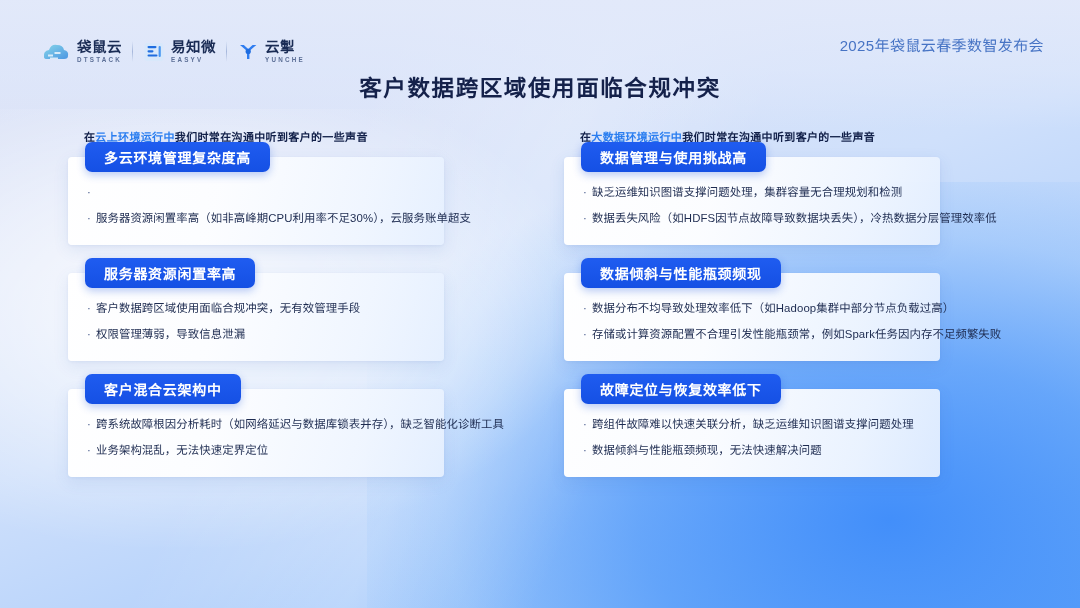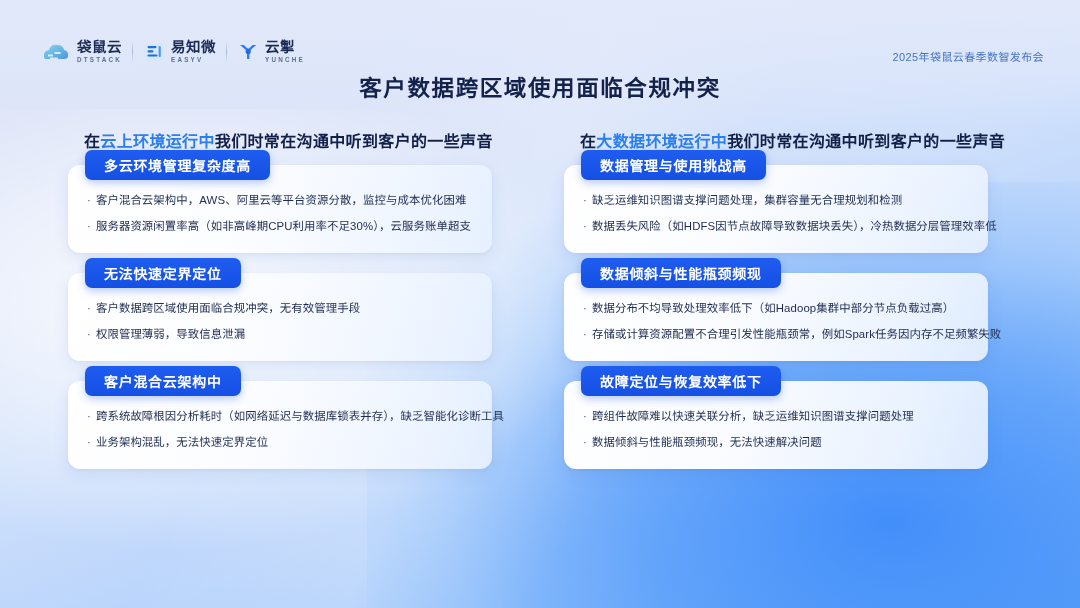--- a/index.html
+++ b/index.html
@@ -122,22 +122,22 @@
   }
   .logo-divider {
     width: 1px;
     height: 21px;
     background: linear-gradient(180deg, rgba(120,145,195,0), rgba(120,145,195,0.55), rgba(120,145,195,0));
   }
 
   .event-tag {
     position: absolute;
     right: 36px;
-    top: 48px;
-    font-size: 11px;
+    top: 34px;
+    font-size: 15px;
     color: #4673c4;
     letter-spacing: 0.4px;
     white-space: nowrap;
   }
 
   .slide-title {
     position: absolute;
     left: 0; right: 0;
     top: 70px;
     text-align: center;
@@ -155,36 +155,36 @@
   }
   .column {
     position: absolute;
     top: 0;
     width: 448px;
   }
   .column.left  { left: 68px; }
   .column.right { left: 564px; }
 
   .col-heading {
-    font-size: 16px;
+    font-size: 11px;
     font-weight: 700;
     color: #122049;
     letter-spacing: 0.35px;
     margin: 0 0 13px 16px;
     white-space: nowrap;
   }
   .col-heading .hl { color: #2a7ef0; }
 
   
   .card {
     position: relative;
-    width: 424px;
+    width: 376px;
     height: 88px;
-    margin-bottom: 20px;
-    border-radius: 12px;
+    margin-bottom: 28px;
+    border-radius: 4px;
     background: linear-gradient(105deg,
         rgba(255,255,255,0.99) 0%,
         rgba(252,253,255,0.985) 40%,
         rgba(240,246,255,0.96) 78%,
         rgba(230,240,255,0.93) 100%);
     box-shadow: 0 5px 16px rgba(52,98,180,0.11),
                 0 1px 3px rgba(52,98,180,0.07);
   }
   .card-badge {
     position: absolute;
@@ -298,31 +298,30 @@
   <div class="columns">
 
     <div class="column left">
       <div class="col-heading"><span>在</span><span class="hl">云上环境运行中</span><span>我们时常在沟通中听到客户的一些声音</span></div>
 
       <div class="card">
         <div class="card-badge">多云环境管理复杂度高</div>
         <div class="card-bullets">
           <div class="bullet">
             <span class="dot">·</span>
-            <span>客户混合云架构中，AWS、阿里云等平台资源分散，监控与成本优化困难</span>
           </div>
           <div class="bullet">
             <span class="dot">·</span>
             <span>服务器资源闲置率高（如非高峰期CPU利用率不足30%），云服务账单超支</span>
           </div>
         </div>
       </div>
 
       <div class="card">
-        <div class="card-badge">无法快速定界定位</div>
+        <div class="card-badge">服务器资源闲置率高</div>
         <div class="card-bullets">
           <div class="bullet">
             <span class="dot">·</span>
             <span>客户数据跨区域使用面临合规冲突，无有效管理手段</span>
           </div>
           <div class="bullet">
             <span class="dot">·</span>
             <span>权限管理薄弱，导致信息泄漏</span>
           </div>
         </div>

